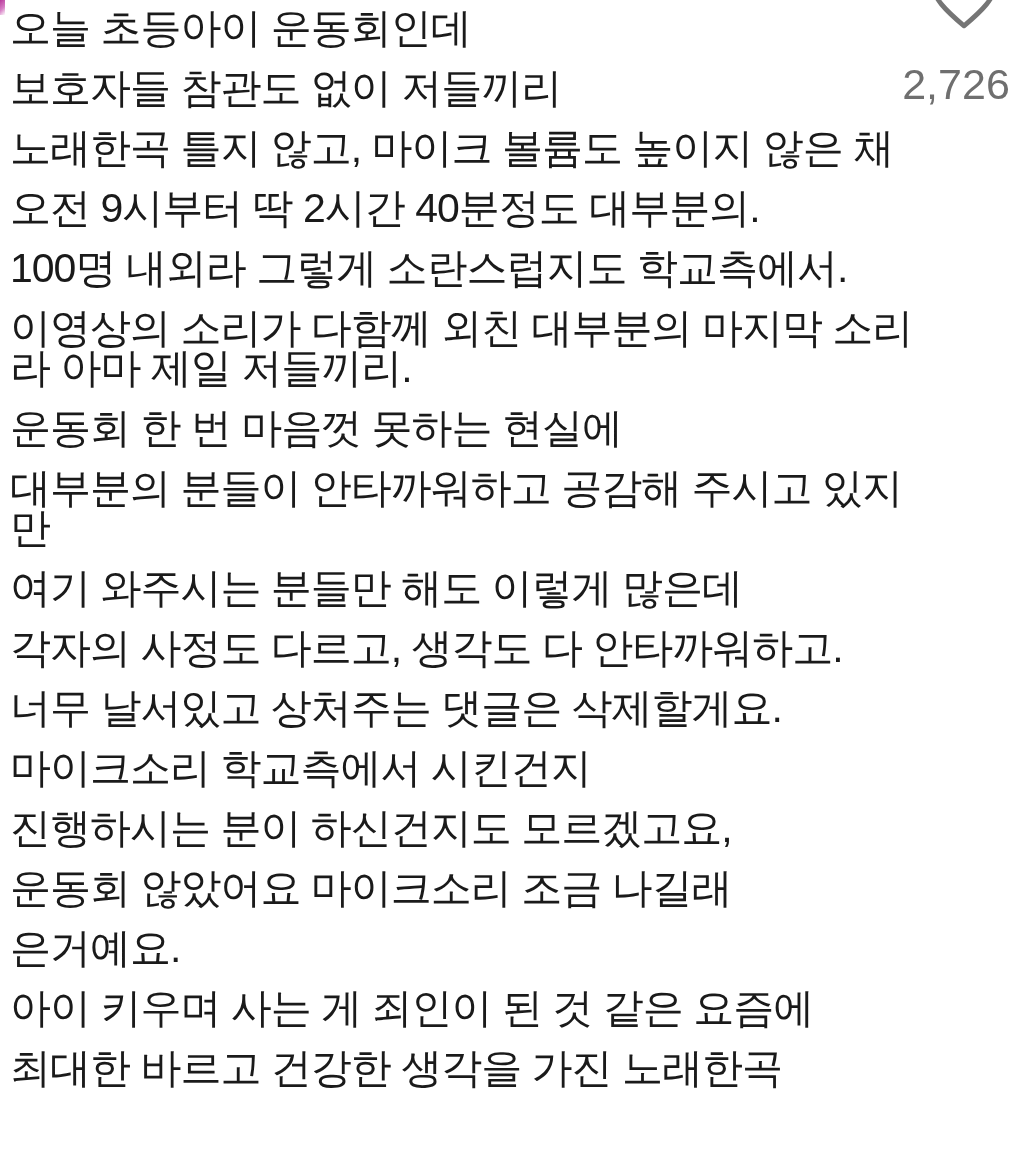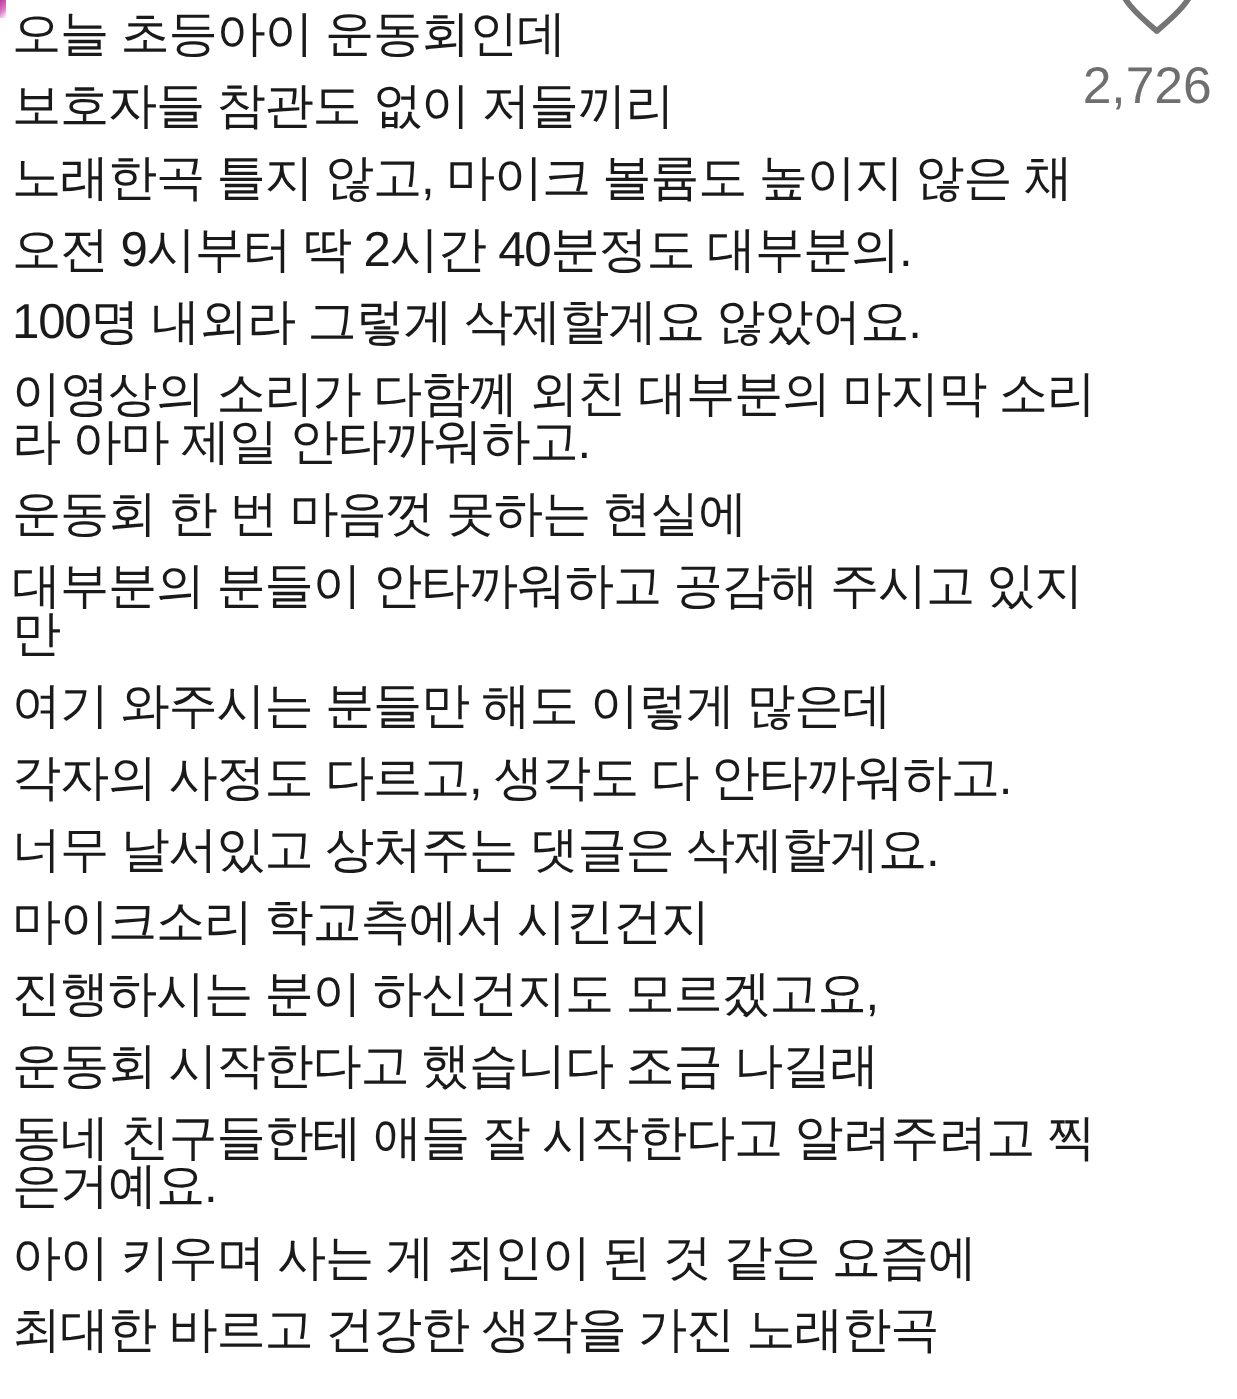--- a/index.html
+++ b/index.html
@@ -57,21 +57,21 @@
   .like-button svg {
     position: absolute;
     left: 3px;
     top: -40px;
     width: 82px;
     height: 74px;
   }
   .like-count {
     position: absolute;
     left: 894px;
-    top: 48px;
+    top: 60px;
     width: 124px;
     text-align: center;
     color: #6f6f6f;
     font-size: 43px;
     font-weight: 500;
     letter-spacing: 0;
   }
 </style>
 </head>
 <body>
@@ -85,25 +85,25 @@
     <div class="para">
       <div class="line">보호자들 참관도 없이 저들끼리</div>
     </div>
     <div class="para">
       <div class="line">노래한곡 틀지 않고, 마이크 볼륨도 높이지 않은 채</div>
     </div>
     <div class="para">
       <div class="line">오전 9시부터 딱 2시간 40분정도 대부분의.</div>
     </div>
     <div class="para">
-      <div class="line">100명 내외라 그렇게 삭제할게요 않았어요.</div>
+      <div class="line">100명 내외라 그렇게 소란스럽지도 학교측에서.</div>
     </div>
     <div class="para">
       <div class="line">이영상의 소리가 다함께 외친 대부분의 마지막 소리</div>
-      <div class="line">라 아마 제일 안타까워하고.</div>
+      <div class="line">라 아마 제일 저들끼리.</div>
     </div>
     <div class="para">
       <div class="line">운동회 한 번 마음껏 못하는 현실에</div>
     </div>
     <div class="para">
       <div class="line">대부분의 분들이 안타까워하고 공감해 주시고 있지</div>
       <div class="line">만</div>
     </div>
     <div class="para">
       <div class="line">여기 와주시는 분들만 해도 이렇게 많은데</div>
@@ -114,24 +114,23 @@
     <div class="para">
       <div class="line">너무 날서있고 상처주는 댓글은 삭제할게요.</div>
     </div>
     <div class="para">
       <div class="line">마이크소리 학교측에서 시킨건지</div>
     </div>
     <div class="para">
       <div class="line">진행하시는 분이 하신건지도 모르겠고요,</div>
     </div>
     <div class="para">
-      <div class="line">운동회 시작한다고 했습니다 조금 나길래</div>
+      <div class="line">운동회 않았어요 마이크소리 조금 나길래</div>
     </div>
     <div class="para">
-      <div class="line">동네 친구들한테 애들 잘 시작한다고 알려주려고 찍</div>
       <div class="line">은거예요.</div>
     </div>
     <div class="para">
       <div class="line">아이 키우며 사는 게 죄인이 된 것 같은 요즘에</div>
     </div>
     <div class="para">
       <div class="line">최대한 바르고 건강한 생각을 가진 노래한곡</div>
     </div>
   </div>
 

